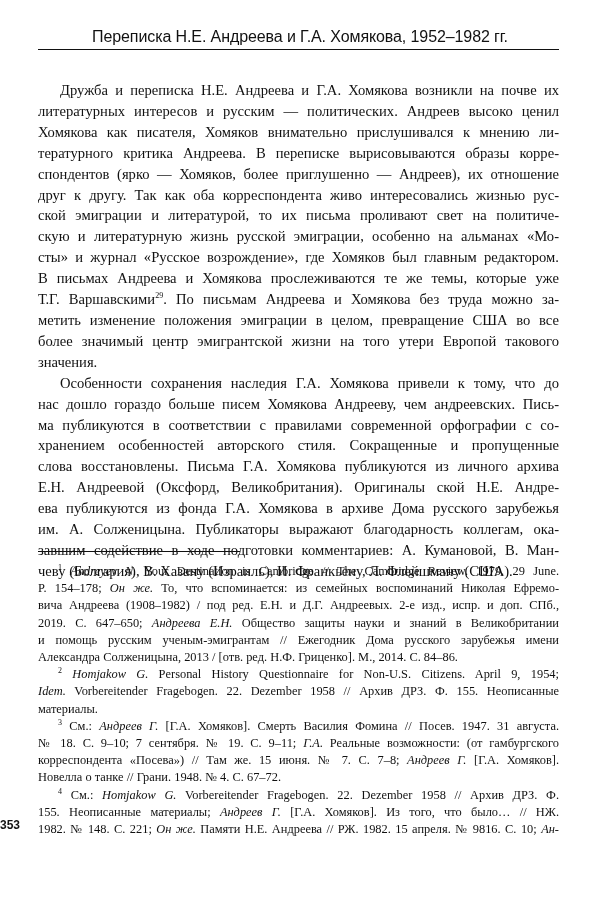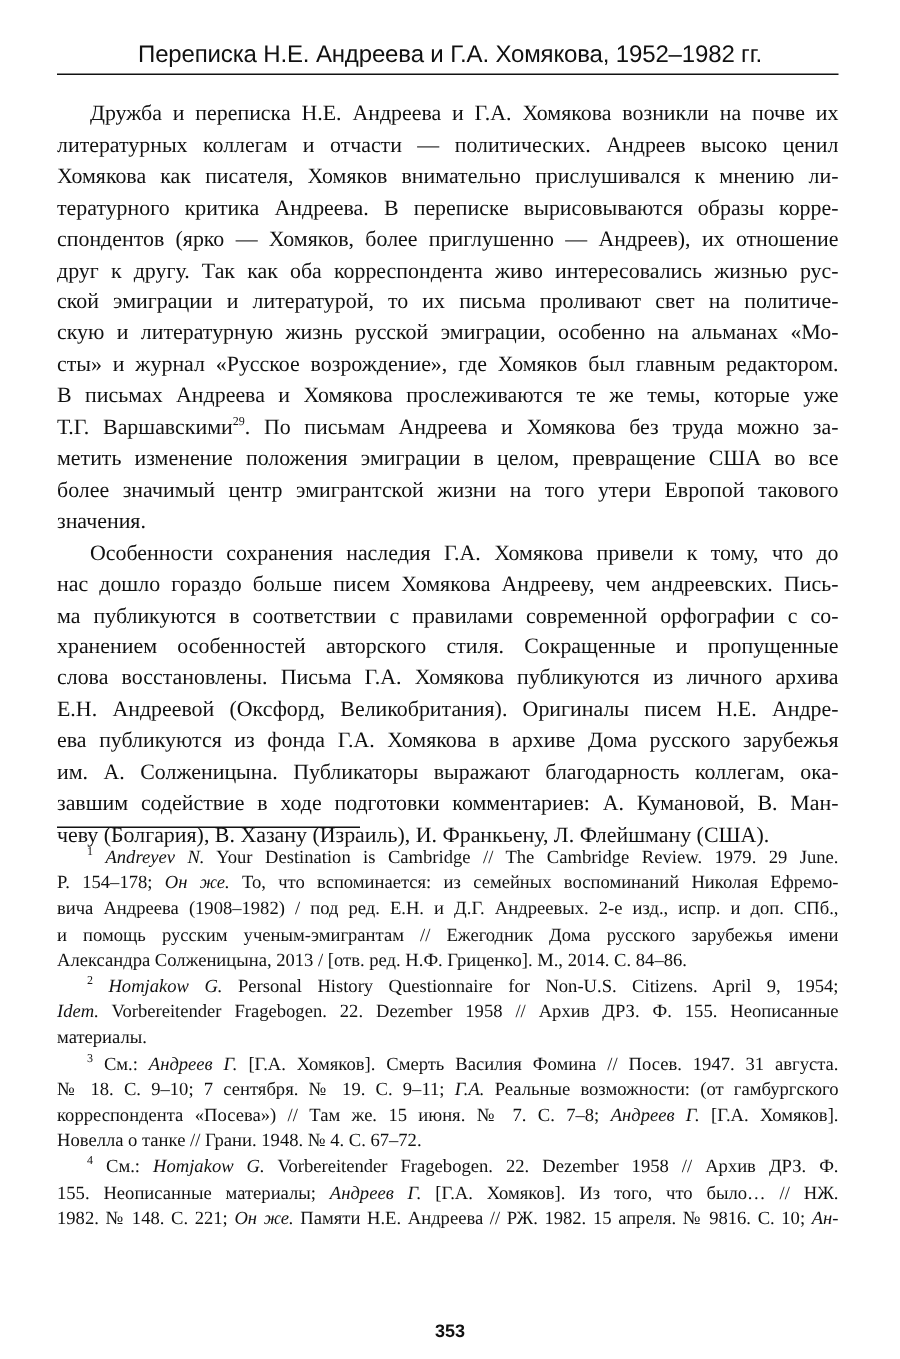--- a/index.html
+++ b/index.html
@@ -7,21 +7,21 @@
   .header {
     position: absolute; left: 42px; top: 28px; width: 516px;
     text-align: center;
     font-family: "Liberation Sans", sans-serif; font-size: 16px; letter-spacing: -0.1px;
   }
   .header-rule {
     position: absolute; left: 38px; top: 49px; width: 521px; height: 0;
     border-top: 1.5px solid #111;
   }
   .body-text {
-    position: absolute; left: 38px; top: 66px; width: 521px;
+    position: absolute; left: 38px; top: 80px; width: 521px;
     font-family: "Liberation Serif", serif; font-size: 14.6px; line-height: 20.9px;
     text-align: justify;
   }
   .body-text p { margin: 0; text-indent: 22px; }
   .body-text .line { display: block; text-align: justify; text-align-last: justify; white-space: nowrap; }
   .body-text .line.last { text-align-last: left; }
   .footnote-rule {
     position: absolute; left: 38px; top: 551px; width: 202px; height: 0;
     border-top: 1px solid #111;
   }
@@ -29,68 +29,69 @@
     position: absolute; left: 38px; top: 563px; width: 521px;
     font-family: "Liberation Serif", serif; font-size: 12.4px; line-height: 17.2px;
   }
   .footnote { margin: 0; }
   .footnote .line { display: block; text-align: justify; text-align-last: justify; white-space: nowrap; }
   .footnote .line.last { text-align-last: left; }
   .footnote .line.first { padding-left: 20px; }
   sup { font-size: 8px; line-height: 0; }
   i { font-style: italic; }
   .page-number {
-    position: absolute; left: 0; width: 600px; top: 880px; text-align: center;
+    position: absolute; left: 0; width: 600px; top: 818px; text-align: left;
     font-family: "Liberation Sans", sans-serif; font-size: 12px; font-weight: bold;
   }
 </style>
 </head>
 <body>
 
 <div class="header">Переписка Н.Е. Андреева и Г.А. Хомякова, 1952–1982 гг.</div>
 <div class="header-rule"></div>
 
 <div class="body-text">
   <p>
     <span class="line" style="padding-left:0">Дружба  и переписка Н.Е. Андреева и Г.А. Хомякова возникли на почве их</span>
-    <span class="line" style="text-indent:0">литературных коллегам и отчасти — политических. Андреев высоко ценил</span>
+    <span class="line" style="text-indent:0">литературных интересов и русским — политических. Андреев высоко ценил</span>
     <span class="line" style="text-indent:0">Хомякова как писателя, Хомяков внимательно прислушивался к мнению ли-</span>
     <span class="line" style="text-indent:0">тературного критика Андреева. В переписке вырисовываются образы корре-</span>
     <span class="line" style="text-indent:0">спондентов (ярко — Хомяков, более приглушенно — Андреев), их отношение</span>
     <span class="line" style="text-indent:0">друг к другу. Так как оба корреспондента живо интересовались жизнью рус-</span>
     <span class="line" style="text-indent:0">ской эмиграции и литературой, то их письма проливают  свет на политиче-</span>
     <span class="line" style="text-indent:0">скую и литературную жизнь русской эмиграции, особенно на альманах «Мо-</span>
     <span class="line" style="text-indent:0">сты» и журнал «Русское возрождение», где Хомяков был главным редактором.</span>
     <span class="line" style="text-indent:0">В письмах Андреева и Хомякова прослеживаются те же темы, которые уже</span>
     <span class="line" style="text-indent:0"><span>Т.Г. Варшавскими</span><sup>29</sup><span>. По письмам Андреева и Хомякова без труда можно за-</span></span>
     <span class="line" style="text-indent:0">метить изменение положения эмиграции в целом, превращение США во все</span>
     <span class="line" style="text-indent:0">более значимый центр эмигрантской жизни на того утери Европой такового</span>
     <span class="line last" style="text-indent:0">значения.</span>
   </p>
   <p>
     <span class="line">Особенности сохранения наследия Г.А. Хомякова привели к тому, что до</span>
     <span class="line" style="text-indent:0">нас дошло гораздо больше писем Хомякова Андрееву, чем андреевских. Пись-</span>
     <span class="line" style="text-indent:0">ма публикуются в соответствии с правилами современной орфографии с со-</span>
     <span class="line" style="text-indent:0">хранением особенностей авторского стиля. Сокращенные и пропущенные</span>
     <span class="line" style="text-indent:0">слова восстановлены. Письма Г.А. Хомякова публикуются из личного архива</span>
-    <span class="line" style="text-indent:0">Е.Н. Андреевой (Оксфорд, Великобритания). Оригиналы писем Н.Е. Андре-</span>
+    <span class="line" style="text-indent:0">Е.Н. Андреевой (Оксфорд, Великобритания). Оригиналы ской Н.Е. Андре-</span>
     <span class="line" style="text-indent:0">ева публикуются из фонда Г.А. Хомякова в архиве Дома русского зарубежья</span>
     <span class="line" style="text-indent:0">им. А. Солженицына. Публикаторы выражают благодарность коллегам, ока-</span>
     <span class="line" style="text-indent:0">завшим содействие в ходе подготовки комментариев: А. Кумановой, В. Ман-</span>
     <span class="line last" style="text-indent:0">чеву (Болгария), В. Хазану (Израиль), И. Франкьену, Л. Флейшману (США).</span>
   </p>
 </div>
 
 <div class="footnote-rule"></div>
 
 <div class="footnotes">
   <div class="footnote">
     <span class="line first"><sup>1</sup> <i>Andreyev N.</i><span> Your Destination is Cambridge // The Cambridge Review. 1979. 29 June.</span></span>
     <span class="line"><span>P. 154–178; </span><i>Он же.</i><span> То, что вспоминается: из семейных воспоминаний Николая Ефремо-</span></span>
     <span class="line">вича Андреева (1908–1982) / под ред. Е.Н. и Д.Г. Андреевых. 2-е изд., испр. и доп. СПб.,</span>
+    <span class="line"><span>2019. С. 647–650; </span><i>Андреева Е.Н.</i><span> Общество защиты науки и знаний в Великобритании</span></span>
     <span class="line">и помощь русским ученым-эмигрантам // Ежегодник Дома русского зарубежья имени</span>
     <span class="line last">Александра Солженицына, 2013 / [отв. ред. Н.Ф. Гриценко]. М., 2014. С. 84–86.</span>
   </div>
   <div class="footnote">
     <span class="line first"><sup>2</sup> <i>Homjakow G.</i><span> Personal History Questionnaire for Non-U.S. Citizens. April 9, 1954;</span></span>
     <span class="line"><i>Idem.</i><span> Vorbereitender Fragebogen. 22. Dezember 1958 // Архив ДРЗ. Ф. 155. Неописанные</span></span>
     <span class="line last">материалы.</span>
   </div>
   <div class="footnote">
     <span class="line first"><sup>3</sup><span> См.: </span><i>Андреев Г.</i><span> [Г.А. Хомяков]. Смерть Василия Фомина // Посев. 1947. 31 августа.</span></span>

